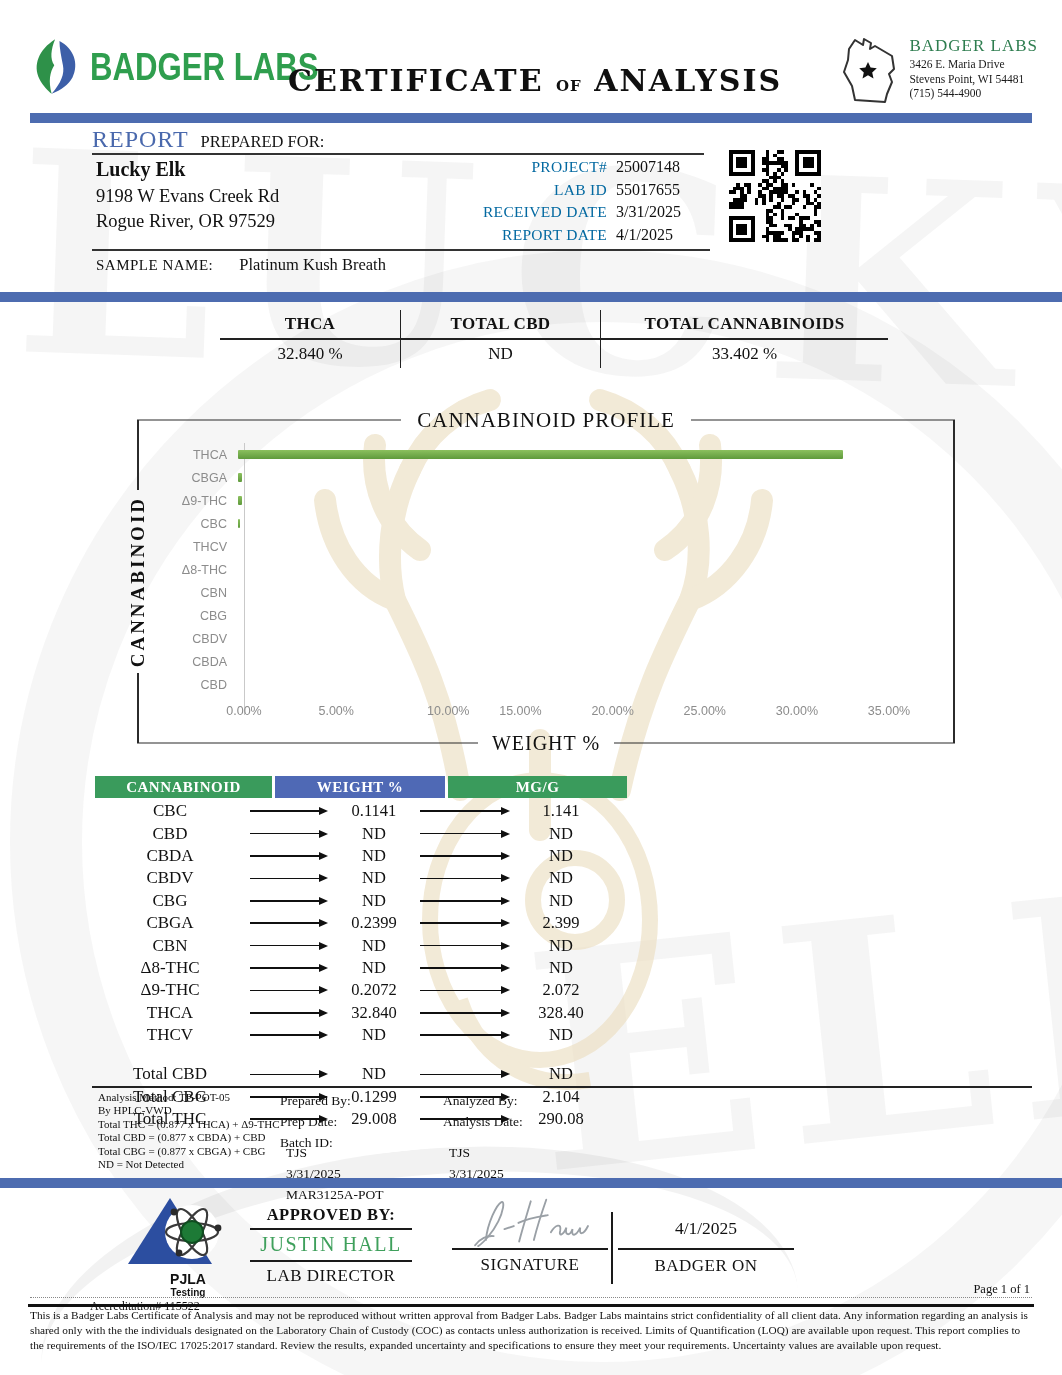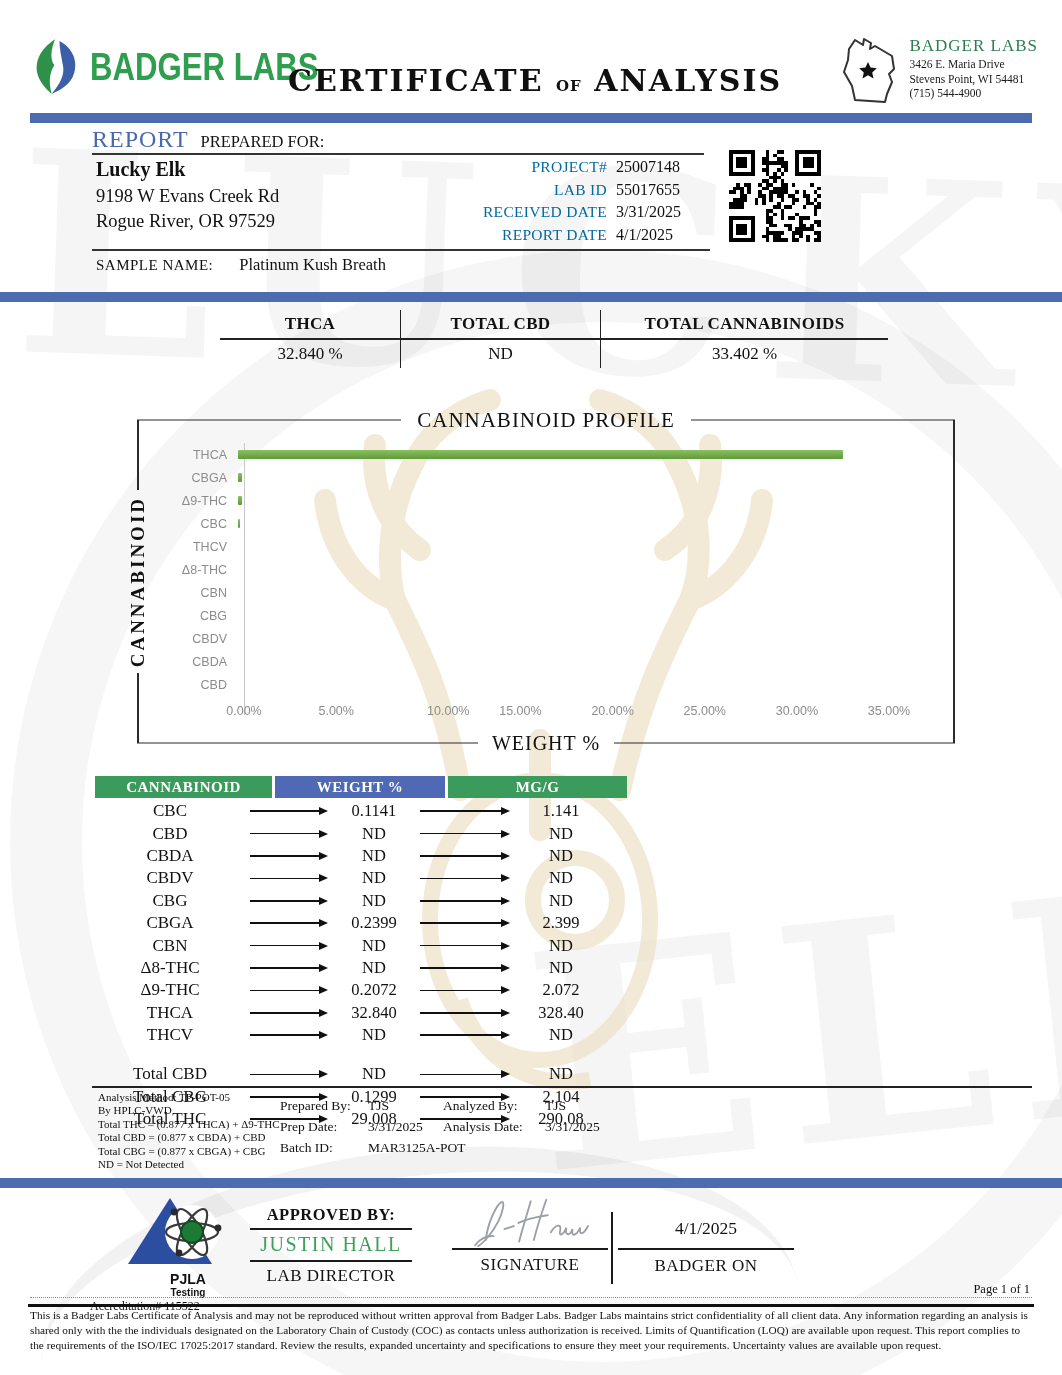--- a/index.html
+++ b/index.html
@@ -105,21 +105,21 @@
               border-bottom:4.5px solid transparent;}
   .ct-totals{margin-top:17px;}
 
   .hr3{left:92px;top:1086px;width:940px;height:1.6px;background:#222;position:absolute;}
 
   
   .methods1{left:98px;top:1091px;font-size:11px;line-height:13.4px;}
   .kvcol{font-size:13.5px;}
   .methods2{left:280px;top:1093px;}
   .methods3{left:443px;top:1093px;}
-  .kv-row{display:flex;height:21px;align-items:flex-end;}
+  .kv-row{display:flex;height:21px;align-items:flex-start;flex-direction:column;}
   .kv-l{width:82px;}
   .methods3 .kv-l{width:96px;}
   .kv-v{padding-left:6px;margin-top:36px;}
 
   
   .pjla{left:98px;top:1192px;width:180px;text-align:center;}
   .pjla-name{font-family:"Liberation Sans",sans-serif;font-weight:bold;font-size:14px;margin-top:1px;}
   .pjla-sub{font-family:"Liberation Sans",sans-serif;font-weight:bold;font-size:10px;}
   .pjla-acc{font-size:12px;text-align:left;margin-left:-8px;margin-top:1px;}
   .approved{left:250px;top:1205px;width:162px;text-align:center;}

